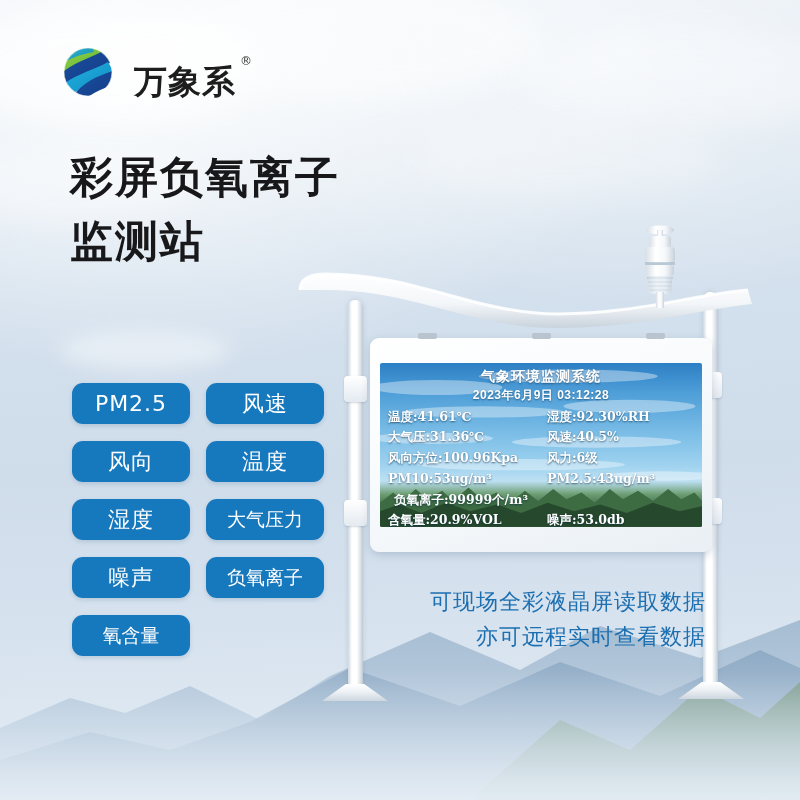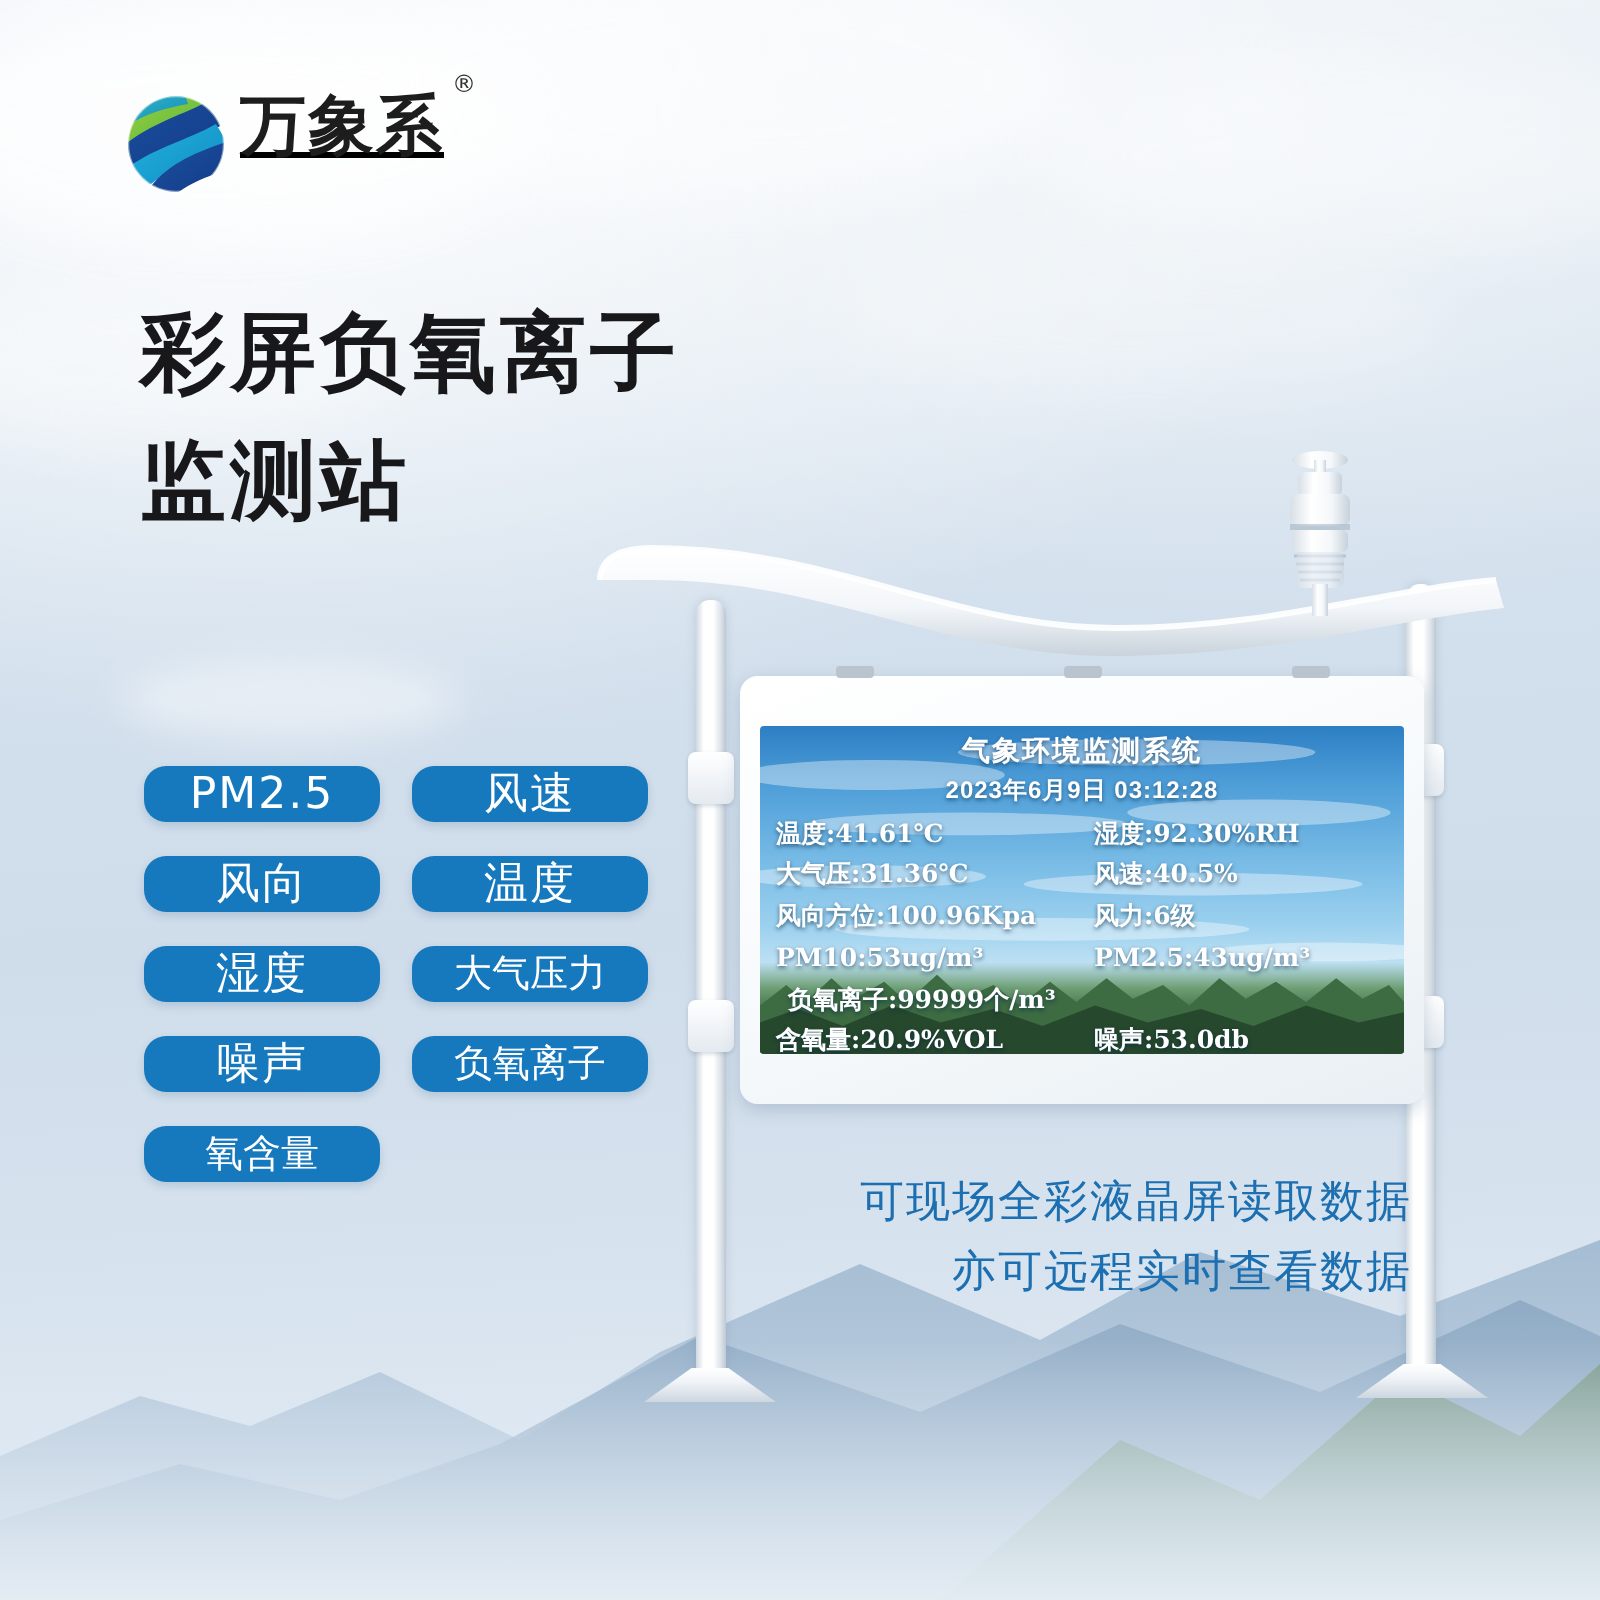--- a/index.html
+++ b/index.html
@@ -20,21 +20,21 @@
   .cloud.c2{left:180px;top:-20px;width:360px;height:120px;opacity:.6;}
   .cloud.c3{left:520px;top:30px;width:340px;height:95px;opacity:.45;}
   .cloud.c4{left:60px;top:330px;width:170px;height:40px;opacity:.55;filter:blur(9px);}
   .cloud.c5{left:420px;top:120px;width:300px;height:80px;opacity:.3;}
   .cloud.c6{left:-60px;top:150px;width:260px;height:70px;opacity:.5;}
 
   
   .mtn{position:absolute;left:0;bottom:0;width:800px;height:190px;}
 
   
-  #logo{position:absolute;left:62px;top:46px;display:flex;align-items:flex-start;gap:6px;text-decoration:underline;}
+  #logo{position:absolute;left:62px;top:46px;display:flex;align-items:flex-end;gap:20px;}
   #logo .globe{width:52px;height:52px;position:relative;}
   #logo .wordmark{
     font-family:"DejaVu Sans","Liberation Sans",sans-serif;
     font-size:33px;font-weight:700;color:#1d1d1d;letter-spacing:1px;
     position:relative;line-height:1;
   }
   #logo .reg{
     position:absolute;top:-10px;right:-17px;font-size:12px;font-weight:400;color:#333;
   }
 
@@ -42,21 +42,21 @@
   #headline{position:absolute;left:70px;top:146px;width:430px;}
   #headline div{
     font-family:"DejaVu Sans","Liberation Sans",sans-serif;
     font-weight:700;font-size:43px;color:#18181a;letter-spacing:2px;line-height:1.48;
   }
 
   
   #tags{position:absolute;left:72px;top:383px;display:grid;grid-template-columns:118px 118px;
         column-gap:16px;row-gap:17px;}
   .pill{
-    height:28px;border-radius:11px;background:#1678bd;color:#fff;
+    height:41px;border-radius:11px;background:#1678bd;color:#fff;
     display:flex;align-items:center;justify-content:center;
     font-family:"DejaVu Sans","Liberation Sans",sans-serif;
     font-size:22px;font-weight:500;letter-spacing:1px;
     box-shadow:0 2px 4px rgba(40,90,130,.18);
   }
   .pill.small{font-size:19px;letter-spacing:0;}
 
   
   .pole{
     position:absolute;width:15px;border-radius:7px;

